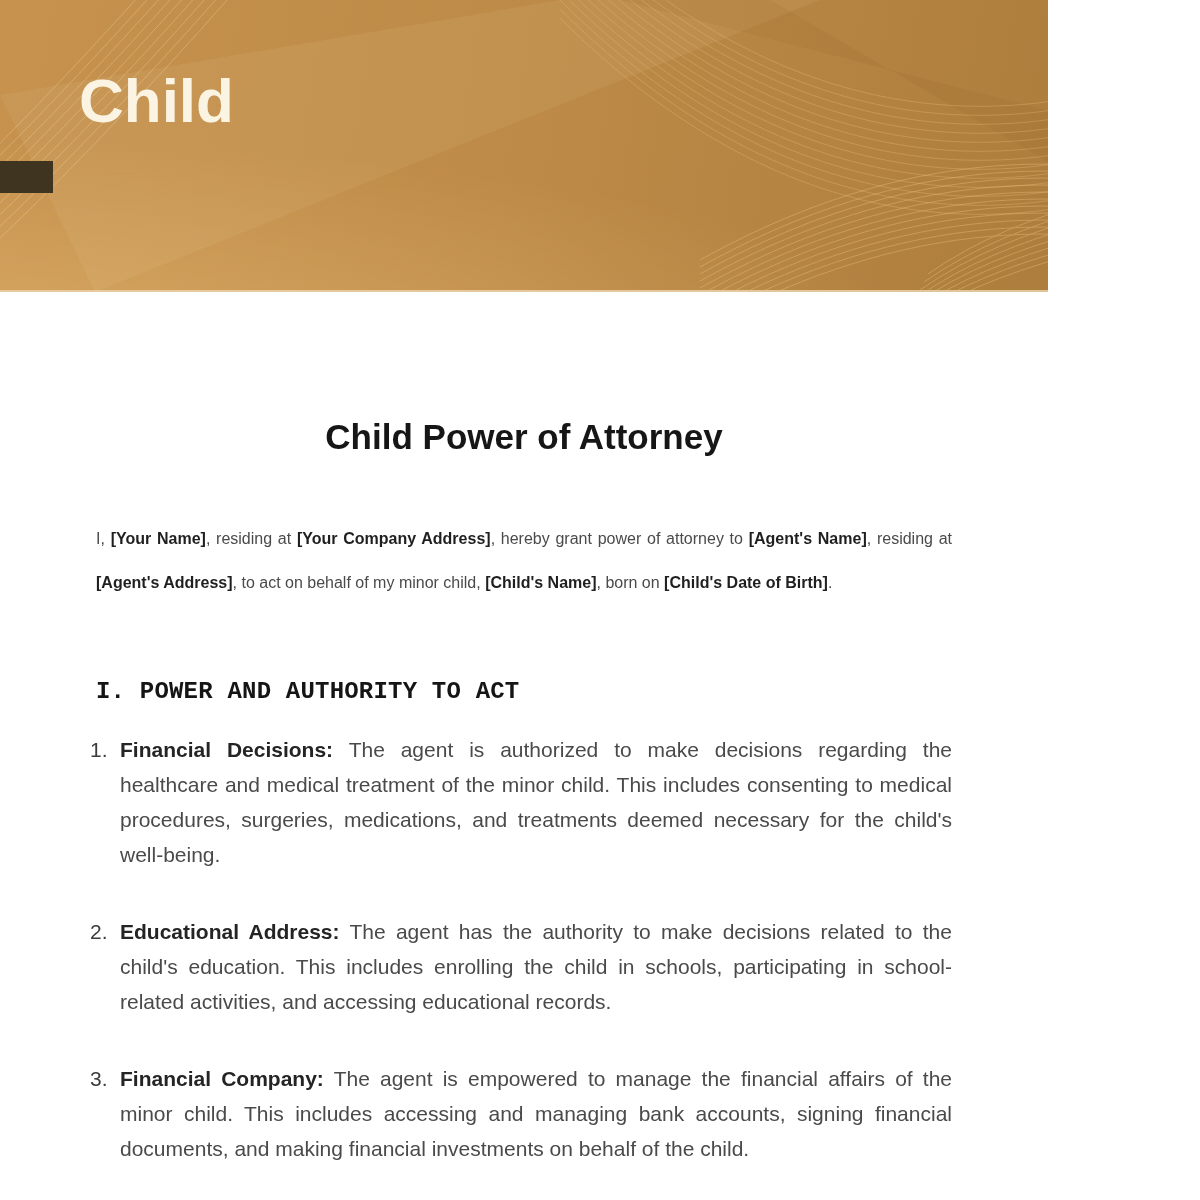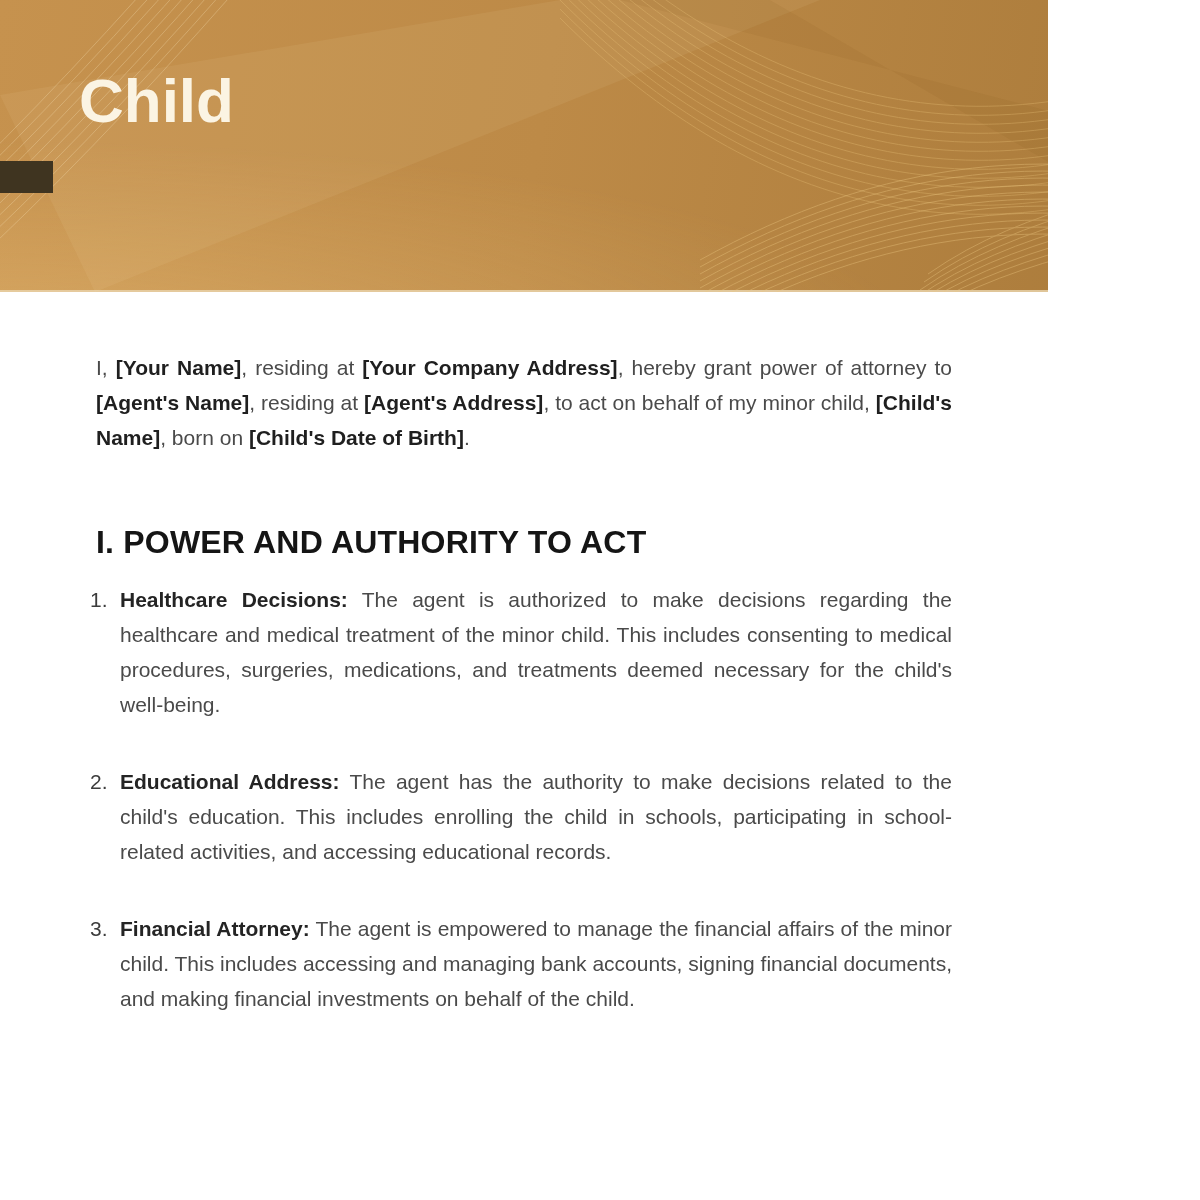--- a/index.html
+++ b/index.html
@@ -38,30 +38,31 @@
     padding:0 96px;
   }
   .doc-title{
     margin:123px 0 0 0;
     font-size:35px;line-height:44px;font-weight:700;
     text-align:center;
     color:#161616;
   }
   .intro{
     margin:58px 0 0 0;
-    font-size:21px;line-height:35px;
+    font-size:16px;line-height:44px;
     text-align:justify;
     color:#4a4a4a;
   }
   .intro strong{color:#1f1f1f;font-weight:700;}
   .section-heading{
     margin:65px 0 0 0;
-    font-size:32px;line-height:44px;font-weight:700;
+    font-size:24px;line-height:44px;font-weight:700;
     letter-spacing:0.2px;
     color:#151515;
+    font-family:Liberation Mono, monospace;
   }
   .poa-list{
     list-style:none;
     margin:18px 0 0 -6px;
     padding:0;
   }
   .poa-list li{
     display:grid;
     grid-template-columns:30px 1fr;
     margin:0 0 42px 0;
@@ -138,34 +139,35 @@
         <use href="#wD" transform="translate(20,-40)"></use>
           <use href="#wD" transform="translate(24,-48)"></use>
         <use href="#wD" transform="translate(28,-56)"></use>
       </g>
     </svg>
     <div class="accent-bar"></div>
     <h1 class="banner-title"><span>Child</span><br></h1>
   </header>
 
   <main class="doc">
+    <h2 class="doc-title">Child Power of Attorney</h2>
 
     <p class="intro"><span>I, </span><strong>[Your Name]</strong><span>, residing at </span><strong>[Your Company Address]</strong><span>, hereby grant power of attorney to </span><strong>[Agent's Name]</strong><span>, residing at </span><strong>[Agent's Address]</strong><span>, to act on behalf of my minor child, </span><strong>[Child's Name]</strong><span>, born on </span><strong>[Child's Date of Birth]</strong><span>.</span></p>
 
     <h3 class="section-heading">I. POWER AND AUTHORITY TO ACT</h3>
 
     <ol class="poa-list">
       <li>
         <span class="li-num">1.</span>
-        <p class="li-body"><strong>Healthcare Decisions:</strong> <span>The agent is authorized to make decisions regarding the healthcare and medical treatment of the minor child. This includes consenting to medical procedures, surgeries, medications, and treatments deemed necessary for the child's well-being.</span></p>
+        <p class="li-body"><strong>Financial Decisions:</strong> <span>The agent is authorized to make decisions regarding the healthcare and medical treatment of the minor child. This includes consenting to medical procedures, surgeries, medications, and treatments deemed necessary for the child's well-being.</span></p>
       </li>
       <li>
         <span class="li-num">2.</span>
         <p class="li-body"><strong>Educational Address:</strong> <span>The agent has the authority to make decisions related to the child's education. This includes enrolling the child in schools, participating in school-related activities, and accessing educational records.</span></p>
       </li>
       <li>
         <span class="li-num">3.</span>
-        <p class="li-body"><strong>Financial Attorney:</strong> <span>The agent is empowered to manage the financial affairs of the minor child. This includes accessing and managing bank accounts, signing financial documents, and making financial investments on behalf of the child.</span></p>
+        <p class="li-body"><strong>Financial Company:</strong> <span>The agent is empowered to manage the financial affairs of the minor child. This includes accessing and managing bank accounts, signing financial documents, and making financial investments on behalf of the child.</span></p>
       </li>
     </ol>
   </main>
 
 </div>
 
 </body></html>

